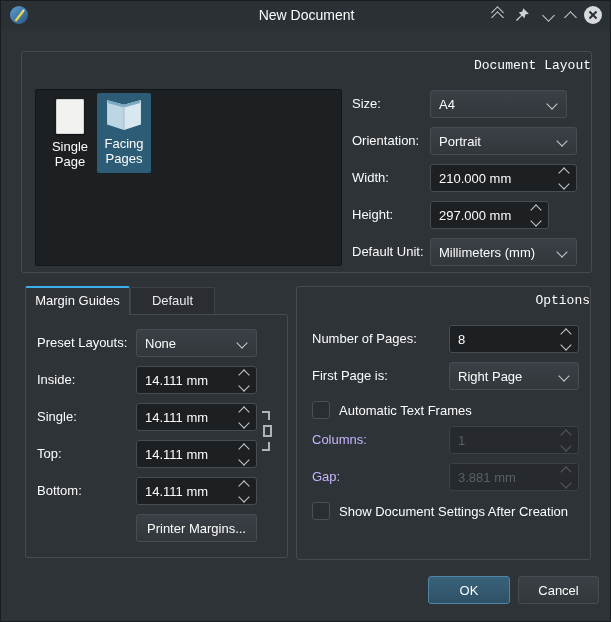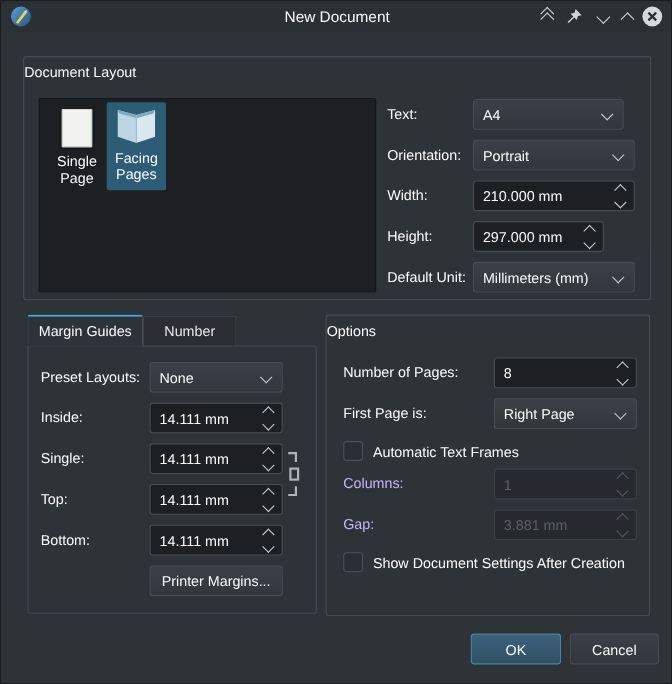--- a/index.html
+++ b/index.html
@@ -19,21 +19,21 @@
   .close-circle::before{transform:rotate(45deg);}
   .close-circle::after{transform:rotate(-45deg);}
   .cv{display:inline-block;width:7px;height:7px;border-right:1.6px solid #c6cacd;border-bottom:1.6px solid #c6cacd;}
   .cv-up{transform:rotate(-135deg);}
   .cv-down{transform:rotate(45deg);}
   .tb-chev .cv{width:8px;height:8px;border-color:#d0d3d5;}
   .dbl-chev{display:flex;flex-direction:column;gap:0px;}
   .dbl-chev .cv{margin:-2px 0;}
   
   .gb{position:absolute;border:1px solid #464b50;border-radius:3px;background:#2e3338;}
-  .gb-title{position:absolute;left:0;top:6px;width:100%;text-align:left;color:#fcfcfc;}
+  .gb-title{position:absolute;left:0;top:6px;width:100%;text-align:right;color:#fcfcfc;font-family:Liberation Mono, monospace;}
   
   .iconview{position:absolute;left:13px;top:37px;width:305px;height:175px;background:#1d2023;border:1px solid #141719;border-radius:2px;}
   .layout-item{position:absolute;top:3px;width:54px;height:80px;border-radius:2px;display:flex;flex-direction:column;align-items:center;padding-top:6px;box-sizing:border-box;cursor:default;}
   .layout-item .lbl{margin-top:5px;text-align:center;line-height:15px;color:#fcfcfc;width:52px;}
   .layout-item.selected{background:#2d5c76;}
   .page-icon{width:26px;height:33px;background:#f2f2f0;border:1px solid #d4d4d2;border-radius:1px;box-shadow:0 1px 2px rgba(0,0,0,.5);}
   
   .flabel{position:absolute;height:28px;line-height:28px;color:#fcfcfc;white-space:nowrap;}
   .flabel.disabled{color:#c4b5fd;}
   .combo,.spin,.btn{
@@ -123,21 +123,21 @@
         <svg width="42" height="32" viewBox="0 0 44 34">
           <path d="M22 6 L4 1 L4 27 L22 33 Z" fill="#bcd6e4"></path>
           <path d="M22 6 L40 1 L40 27 L22 33 Z" fill="#d8e7f0"></path>
           <path d="M22 6 L4 1 L5.5 4.5 L22 9 L38.5 4.5 L40 1 Z" fill="#7fa9bf"></path>
           <path d="M22 6 L22 33" stroke="#9dbccb" stroke-width="1"></path>
         </svg>
         <span class="lbl">Facing Pages</span>
       </div>
     </div>
 
-    <div class="flabel" style="left:330px;top:38px;">Text:</div>
+    <div class="flabel" style="left:330px;top:38px;">Size:</div>
     <div class="combo" style="left:408px;top:38px;width:137px;">
       <span class="val">A4</span>
       <span class="cv cv-down"></span>
     </div>
 
     <div class="flabel" style="left:330px;top:75px;">Orientation:</div>
     <div class="combo" style="left:408px;top:75px;width:147px;">
       <span class="val">Portrait</span>
       <span class="cv cv-down"></span>
     </div>
@@ -161,21 +161,21 @@
     </div>
 
     <div class="flabel" style="left:330px;top:186px;">Default Unit:</div>
     <div class="combo" style="left:408px;top:186px;width:147px;">
       <span class="val">Millimeters (mm)</span>
       <span class="cv cv-down"></span>
     </div>
   </div>
 
   <div class="tab active">Margin Guides</div>
-  <div class="tab inactive">Number</div>
+  <div class="tab inactive">Default</div>
 
   <div class="tabpane"></div>
 
   <div class="flabel" style="left:36px;top:328px;">Preset Layouts:</div>
   <div class="combo" style="left:135px;top:328px;width:121px;">
     <span class="val">None</span>
     <span class="cv cv-down"></span>
   </div>
 
   <div class="flabel" style="left:36px;top:365px;">Inside:</div>

